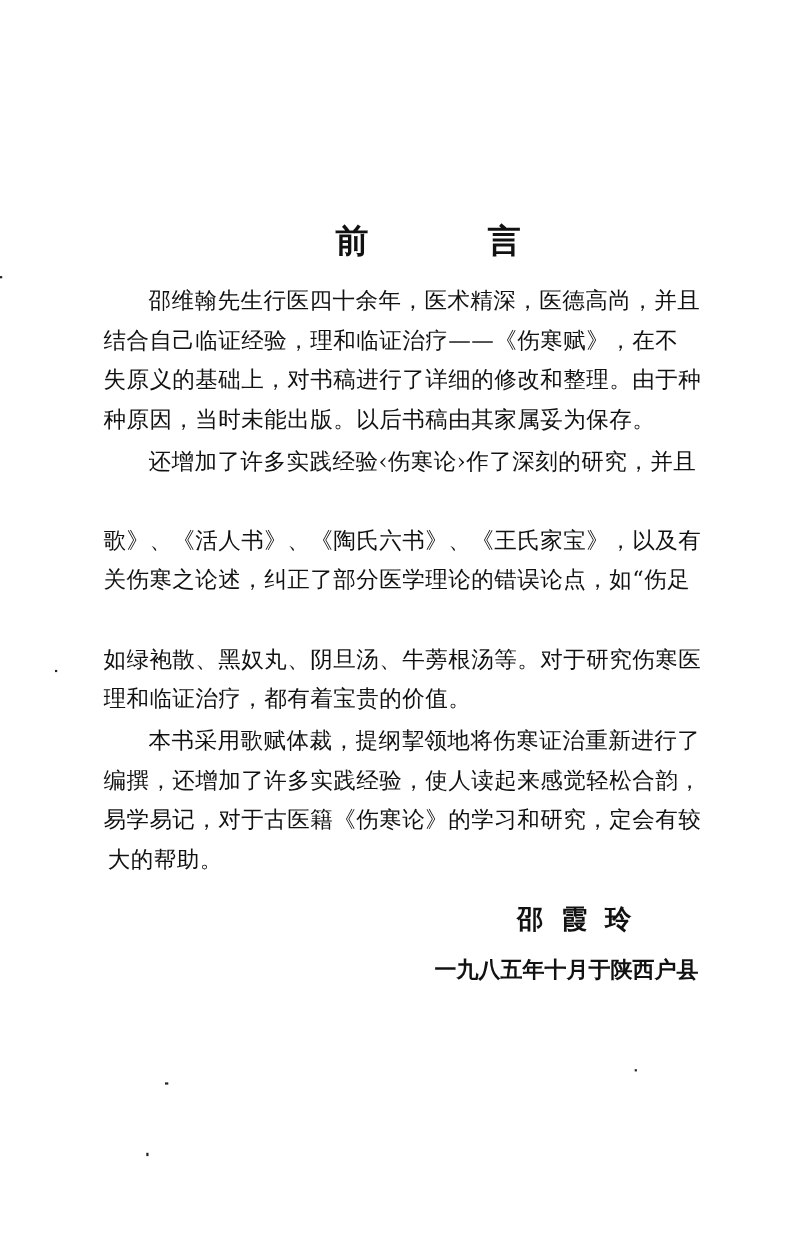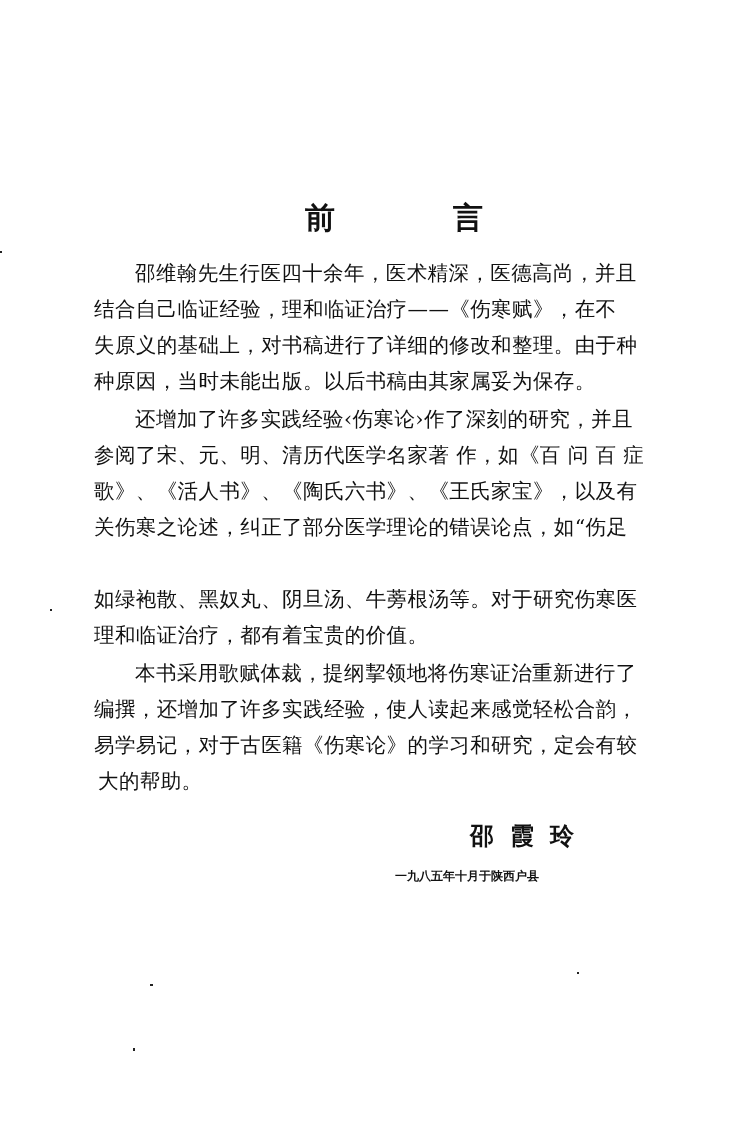--- a/index.html
+++ b/index.html
@@ -4,61 +4,60 @@
 <style>
   html, body { margin: 0; padding: 0; background: #ffffff; }
   body {
     width: 737px; height: 1122px; position: relative; overflow: hidden;
     font-family: "DejaVu Serif", "Liberation Serif", serif;
     color: #111111;
   }
   .page { position: absolute; left: 0; top: 0; width: 737px; height: 1122px; }
   .title {
     position: absolute; left: 305px; top: 200px; width: 140px; height: 40px;
-    font-family: Liberation Mono, monospace;
+    font-family: Liberation Sans, sans-serif;
     font-weight: bold; font-size: 30px; letter-spacing: 50px; white-space: nowrap;
     line-height: 40px;
   }
   .body-clip {
     position: absolute; left: 82px; top: 258px; width: 574px; height: 500px;
     overflow: hidden;
     margin-left: 12px;
   }
   .line {
     position: absolute; left: 0; height: 30px; white-space: nowrap;
     font-size: 20.5px; line-height: 30px; letter-spacing: 0.4px;
   }
   .indent { padding-left: 41px; }
   .sign {
     position: absolute; left: 470px; top: 808px;
     font-size: 24px; font-weight: bold; letter-spacing: 16px; white-space: nowrap; margin-top: 12px;
   }
   .date {
     position: absolute; left: 395px; top: 868px;
     font-family: "DejaVu Sans", "Liberation Sans", sans-serif;
-    font-size: 12px; font-weight: bold; white-space: nowrap;
+    font-size: 20px; font-weight: bold; white-space: nowrap;
   }
   .speck { position: absolute; background: #222; }
 </style>
 </head>
 <body>
 
 <div class="page">
 
   <div class="title">前 言</div>
 
   <div class="body-clip">
 
     <div class="line indent" style="top:0px">邵维翰先生行医四十余年，医术精深，医德高尚，并且</div>
     <div class="line" style="top:36px">结合自己临证经验，理和临证治疗——《伤寒赋》，在不</div>
     <div class="line" style="top:72px">失原义的基础上，对书稿进行了详细的修改和整理。由于种</div>
     <div class="line" style="top:108px">种原因，当时未能出版。以后书稿由其家属妥为保存。</div>
 
     <div class="line indent" style="top:146px">还增加了许多实践经验‹伤寒论›作了深刻的研究，并且</div>
-    <div class="line" style="top:182px">参阅了宋、元、明、清历代医学名家著 作，如《百 问 百 症</div>
     <div class="line" style="top:218px">歌》、《活人书》、《陶氏六书》、《王氏家宝》，以及有</div>
     <div class="line" style="top:254px">关伤寒之论述，纠正了部分医学理论的错误论点，如“伤足</div>
     <div class="line" style="top:326px">如绿袍散、黑奴丸、阴旦汤、牛蒡根汤等。对于研究伤寒医</div>
     <div class="line" style="top:362px">理和临证治疗，都有着宝贵的价值。</div>
 
     <div class="line indent" style="top:400px">本书采用歌赋体裁，提纲挈领地将伤寒证治重新进行了</div>
     <div class="line" style="top:436px">编撰，还增加了许多实践经验，使人读起来感觉轻松合韵，</div>
     <div class="line" style="top:472px">易学易记，对于古医籍《伤寒论》的学习和研究，定会有较</div>
   </div>
   <div class="line" style="position:absolute; left:82px; top:766px;margin-left:16px;">大的帮助。</div>

